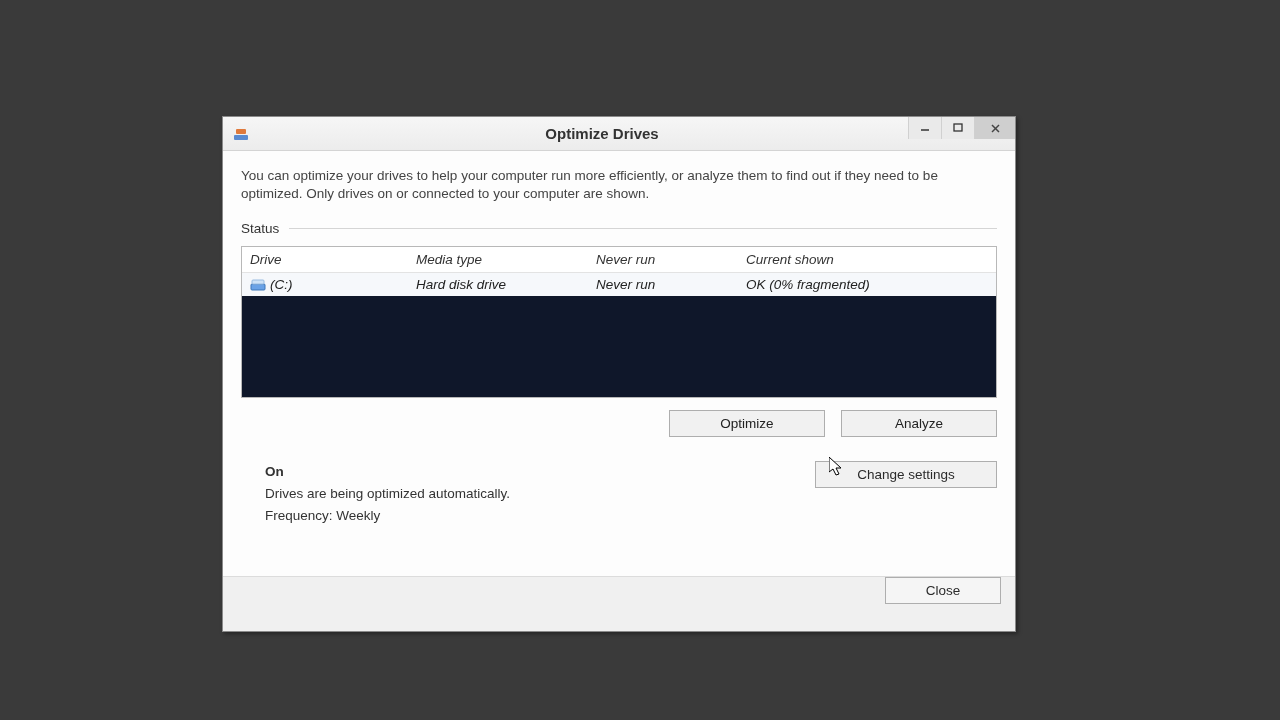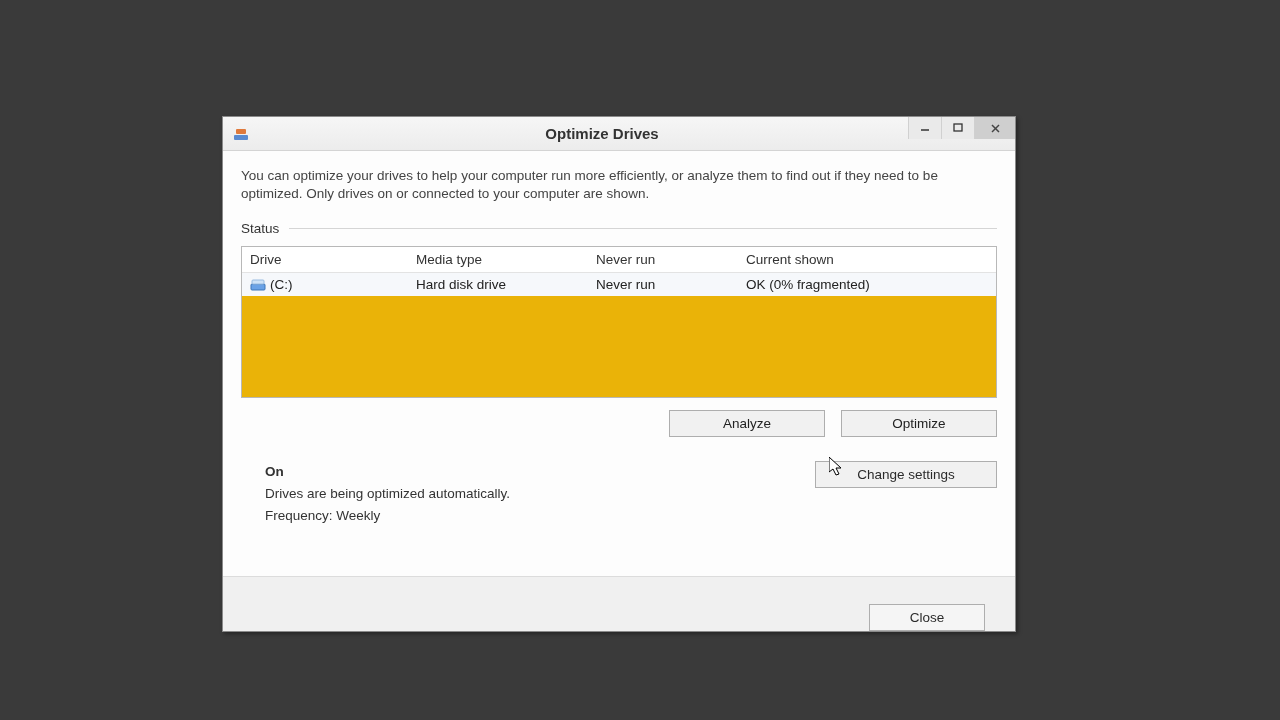--- a/index.html
+++ b/index.html
@@ -73,22 +73,23 @@
     font-size: 13.5px;
     color: #333;
   }
   .section-header .line {
     flex: 1; height: 1px; background: #d5d5d5; margin-left: 10px;
   }
   
   .tablewrap {
     border: 1px solid #b8b8b8;
     height: 150px;
-    background: #eab308;
+    background: #0f172a;
     margin-bottom: 12px;
+    font-style: italic;
   }
   table {
     width: 100%; border-collapse: collapse;
     font-size: 13.5px;
   }
   thead td {
     padding: 5px 8px;
     color: #333;
     border-bottom: 1px solid #e3e3e3;
     background: #fff;
@@ -133,22 +134,22 @@
     border: 1px solid #aeaeae;
     font-size: 13.5px;
     text-align: center;
   }
   
   .footer {
     position: absolute; left: 0; right: 0; bottom: 0;
     height: 54px;
     background: #f0f0f0;
     border-top: 1px solid #dcdcdc;
-    display: flex; align-items: flex-end; justify-content: flex-end;
-    padding-right: 30px;
+    display: flex; align-items: flex-start; justify-content: flex-end;
+    padding-right: 14px;
   }
   .close-btn {
     min-width: 94px;
     padding: 5px 10px;
     background: #f5f5f5;
     border: 1px solid #aeaeae;
     font-size: 13.5px;
     text-align: center;
   }
   
@@ -224,22 +225,22 @@
             </td>
             <td>Hard disk drive</td>
             <td>Never run</td>
             <td>OK (0% fragmented)</td>
           </tr>
         </tbody>
       </table>
     </div>
 
     <div class="btnrow">
+      <div class="btn">Optimize</div>
       <div class="btn">Analyze</div>
-      <div class="btn">Optimize</div>
     </div>
 
 
     <div class="sched-body">
       <div class="sched-left">
         <div class="on">On</div>
         <div>Drives are being optimized automatically.</div>
         <div>Frequency: Weekly</div>
       </div>
       <div>

